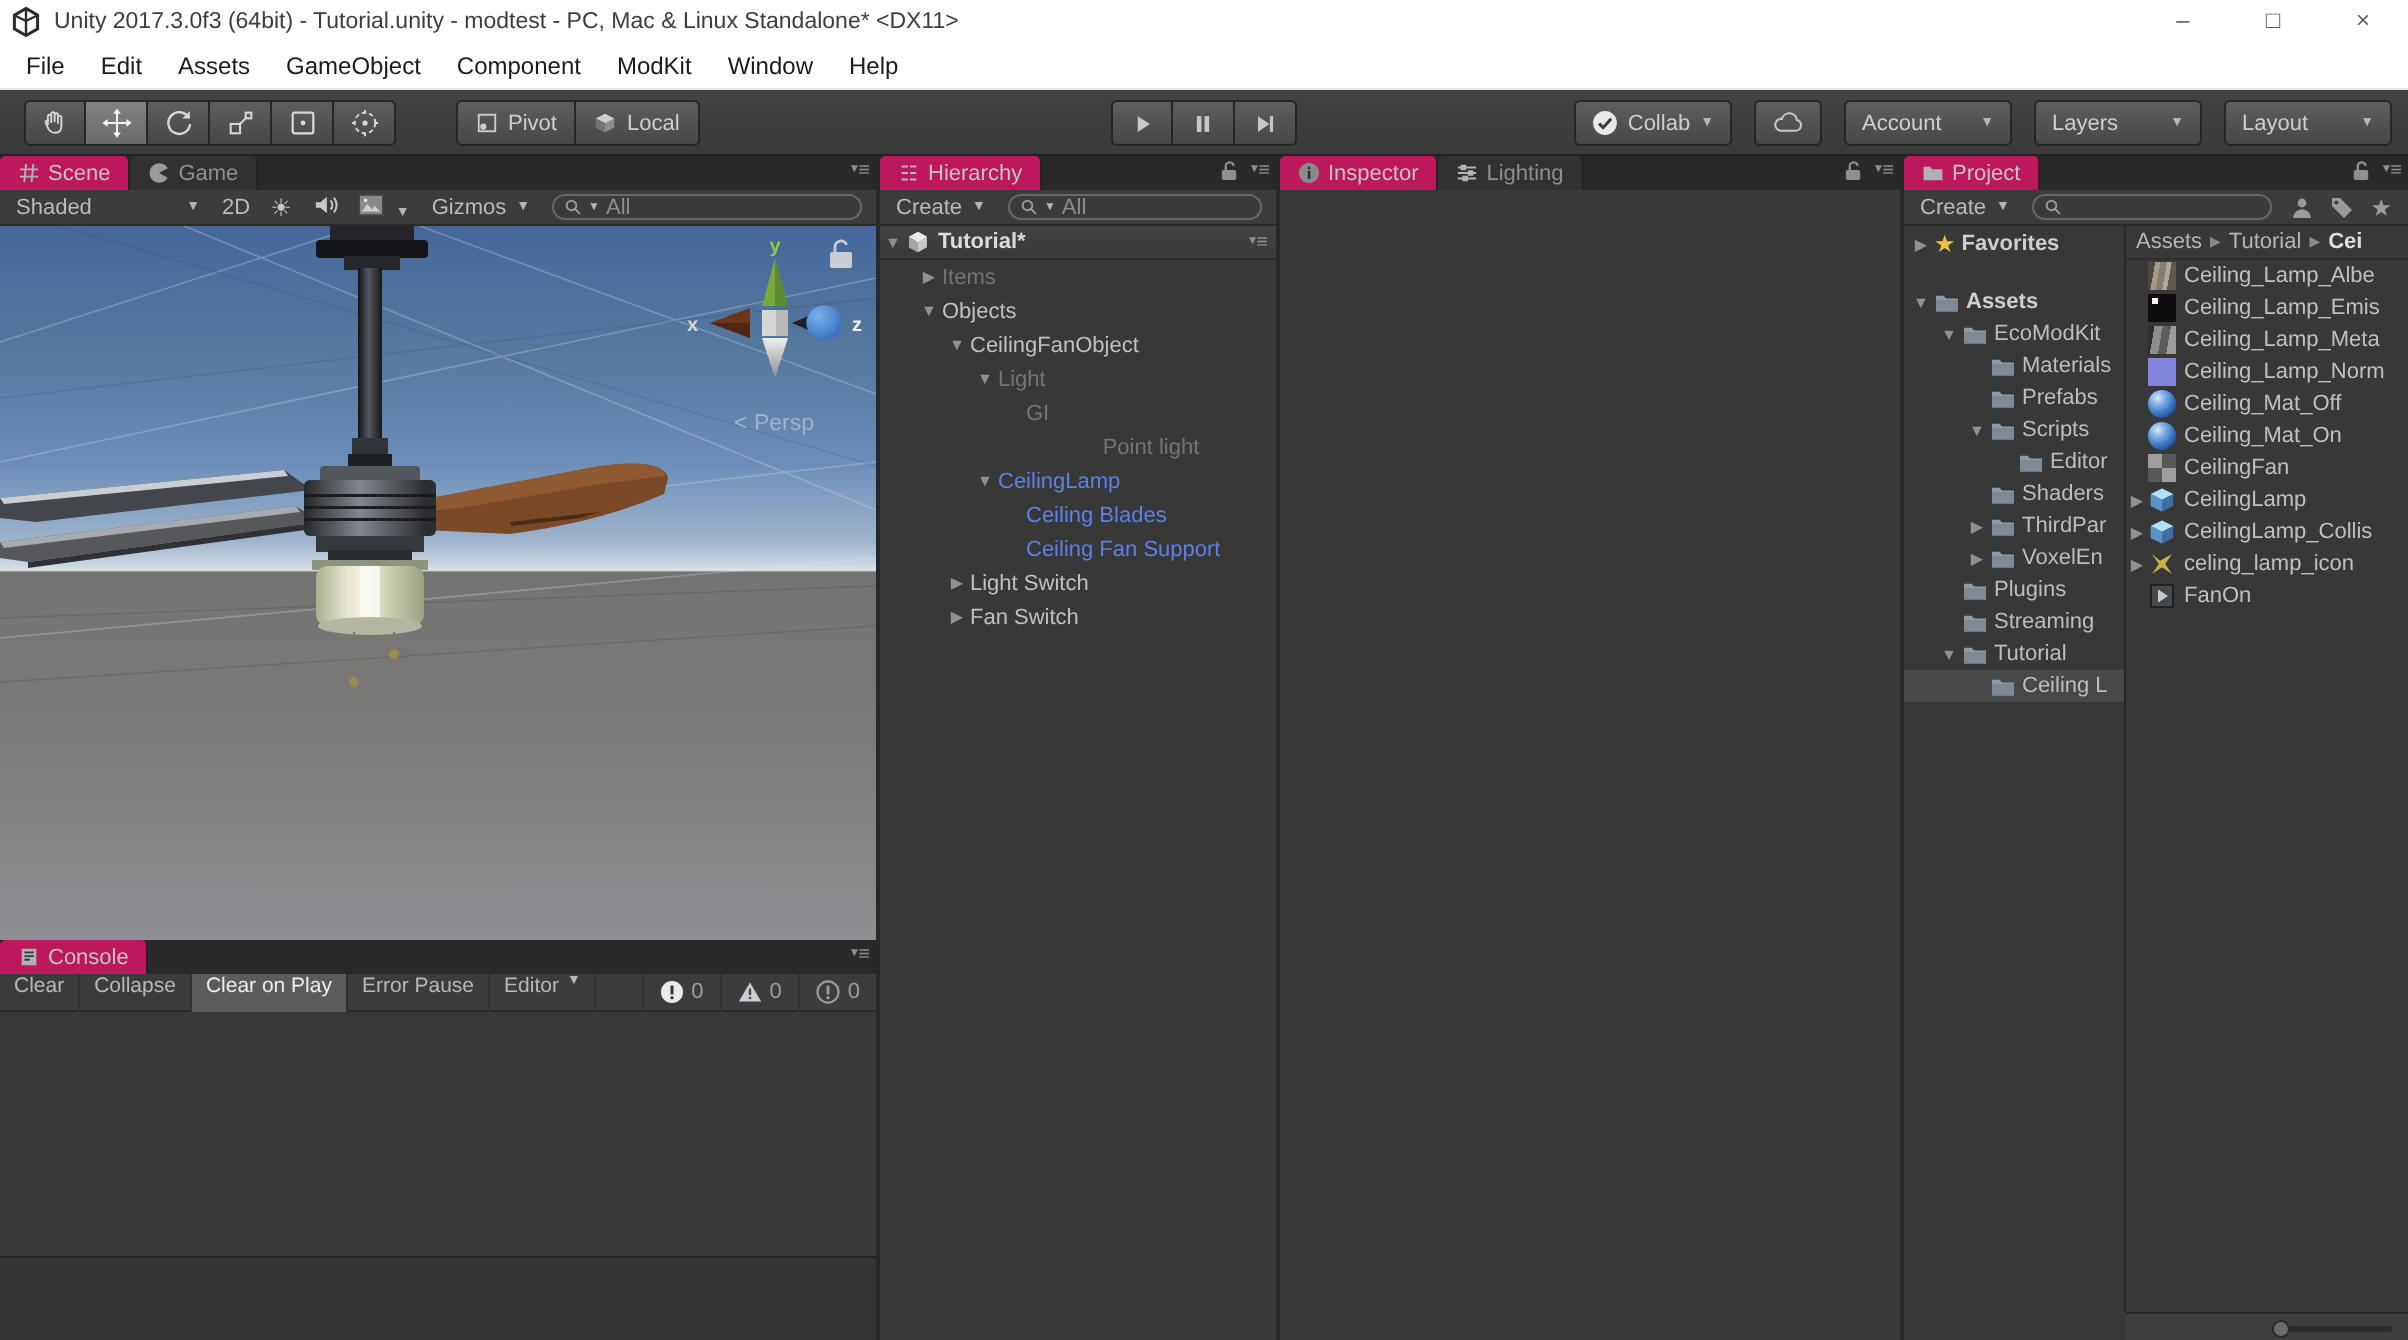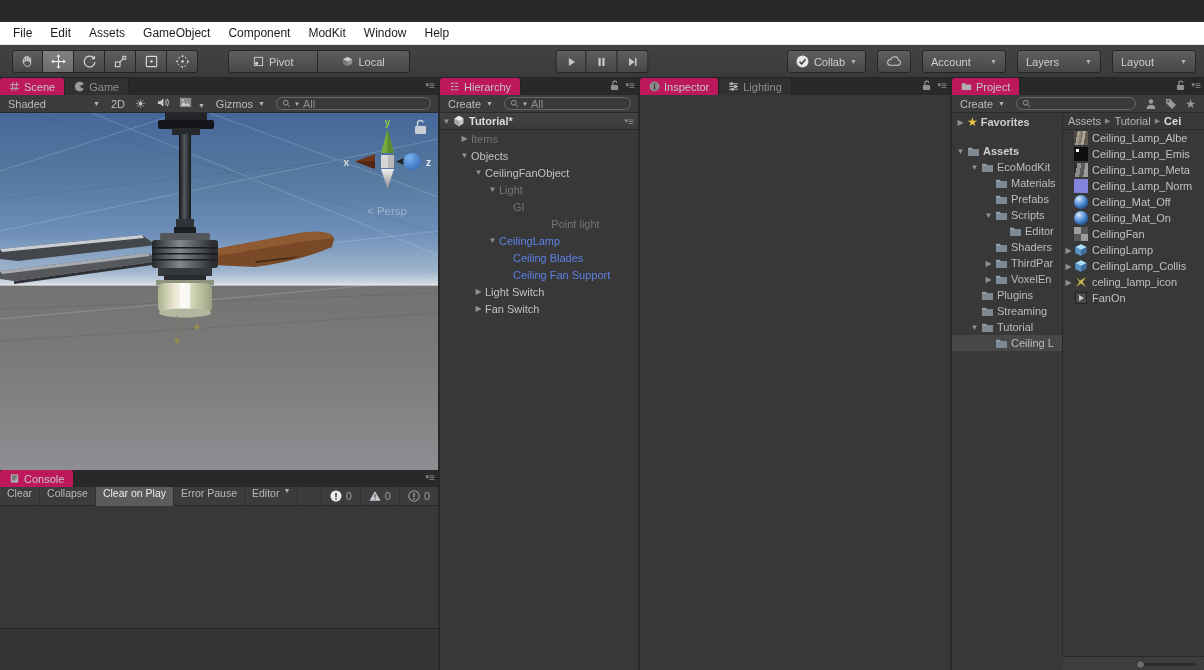--- a/index.html
+++ b/index.html
@@ -18,21 +18,21 @@
 
 
 .toolbar{position:absolute;left:0;top:45px;width:100%;height:33px;background:linear-gradient(#434343,#3a3a3a);border-bottom:1px solid #232323;}
 .tool-group{position:absolute;left:12px;top:5px;display:flex;}
 .tool-btn{width:31px;height:23px;background:linear-gradient(#5e5e5e,#474747);border:1px solid #262626;border-left:none;display:flex;align-items:center;justify-content:center;}
 .tool-btn:first-child{border-left:1px solid #262626;border-radius:3px 0 0 3px;}
 .tool-btn:last-child{border-radius:0 3px 3px 0;}
 .tool-btn.active{background:linear-gradient(#828282,#6a6a6a);}
 .tool-btn svg{width:15px;height:15px;}
 .btn-row{position:absolute;display:flex;top:5px;}
-.seg-btn{height:23px;background:linear-gradient(#5e5e5e,#474747);border:1px solid #262626;border-left:none;display:flex;align-items:center;gap:5px;padding:0 24px;color:#cfcfcf;}
+.seg-btn{height:23px;background:linear-gradient(#5e5e5e,#474747);border:1px solid #262626;border-left:none;display:flex;align-items:center;gap:5px;padding:0 9px;color:#cfcfcf;}
 .seg-btn:first-child{border-left:1px solid #262626;border-radius:3px 0 0 3px;}
 .seg-btn:last-child{border-radius:0 3px 3px 0;}
 .play-group{position:absolute;left:50%;top:5px;transform:translateX(-50%);display:flex;}
 .play-btn{width:31px;height:23px;background:linear-gradient(#5e5e5e,#474747);border:1px solid #262626;border-left:none;display:flex;align-items:center;justify-content:center;}
 .play-btn:first-child{border-left:1px solid #262626;border-radius:3px 0 0 3px;}
 .play-btn:last-child{border-radius:0 3px 3px 0;}
 .play-btn svg{width:14px;height:14px;}
 .tb-right{position:absolute;right:8px;top:5px;display:flex;gap:11px;}
 .tb-btn{height:23px;background:linear-gradient(#5e5e5e,#474747);border:1px solid #262626;border-radius:3px;display:flex;align-items:center;padding:0 8px;gap:5px;color:#cfcfcf;}
 .tb-btn.dd84{width:84px;justify-content:space-between;}
@@ -111,20 +111,34 @@
 .proj-footer{position:absolute;left:111px;right:0;bottom:0;height:14px;background:#3e3e3e;border-top:1px solid #292929;}
 .zoom-track{position:absolute;right:8px;top:6px;width:58px;height:3px;background:#2c2c2c;border-radius:2px;}
 .zoom-knob{position:absolute;left:-2px;top:-3px;width:9px;height:9px;border-radius:50%;background:#6b6b6b;border:1px solid #2a2a2a;}
 .flat-label{padding:0 5px;}
 </style>
 </head>
 <body>
 
 <div class="app">
 
+  <div class="titlebar">
+    <span class="app-icon icon">
+      <svg viewBox="0 0 16 16">
+          <path d="M8 1.2 13.8 4.6v6.8L8 14.8 2.2 11.4V4.6z" fill="none" stroke="#2b2b2b" stroke-width="1.5"></path>
+          <path d="M8 1.2v6.3M8 7.5 2.2 4.6M8 7.5l5.8-2.9M8 7.5v7.3" stroke="#2b2b2b" stroke-width="1.2" fill="none"></path>
+        </svg>
+    </span>
+    <span class="title-text">Unity 2017.3.0f3 (64bit) - Tutorial.unity - modtest - PC, Mac &amp; Linux Standalone* &lt;DX11&gt;</span>
+    <div class="win-controls">
+      <div class="win-btn">–</div>
+      <div class="win-btn">□</div>
+      <div class="win-btn">×</div>
+    </div>
+  </div>
 
   <div class="menubar">
       <div class="menu-item">File</div>
       <div class="menu-item">Edit</div>
       <div class="menu-item">Assets</div>
       <div class="menu-item">GameObject</div>
       <div class="menu-item">Component</div>
       <div class="menu-item">ModKit</div>
       <div class="menu-item">Window</div>
       <div class="menu-item">Help</div>

